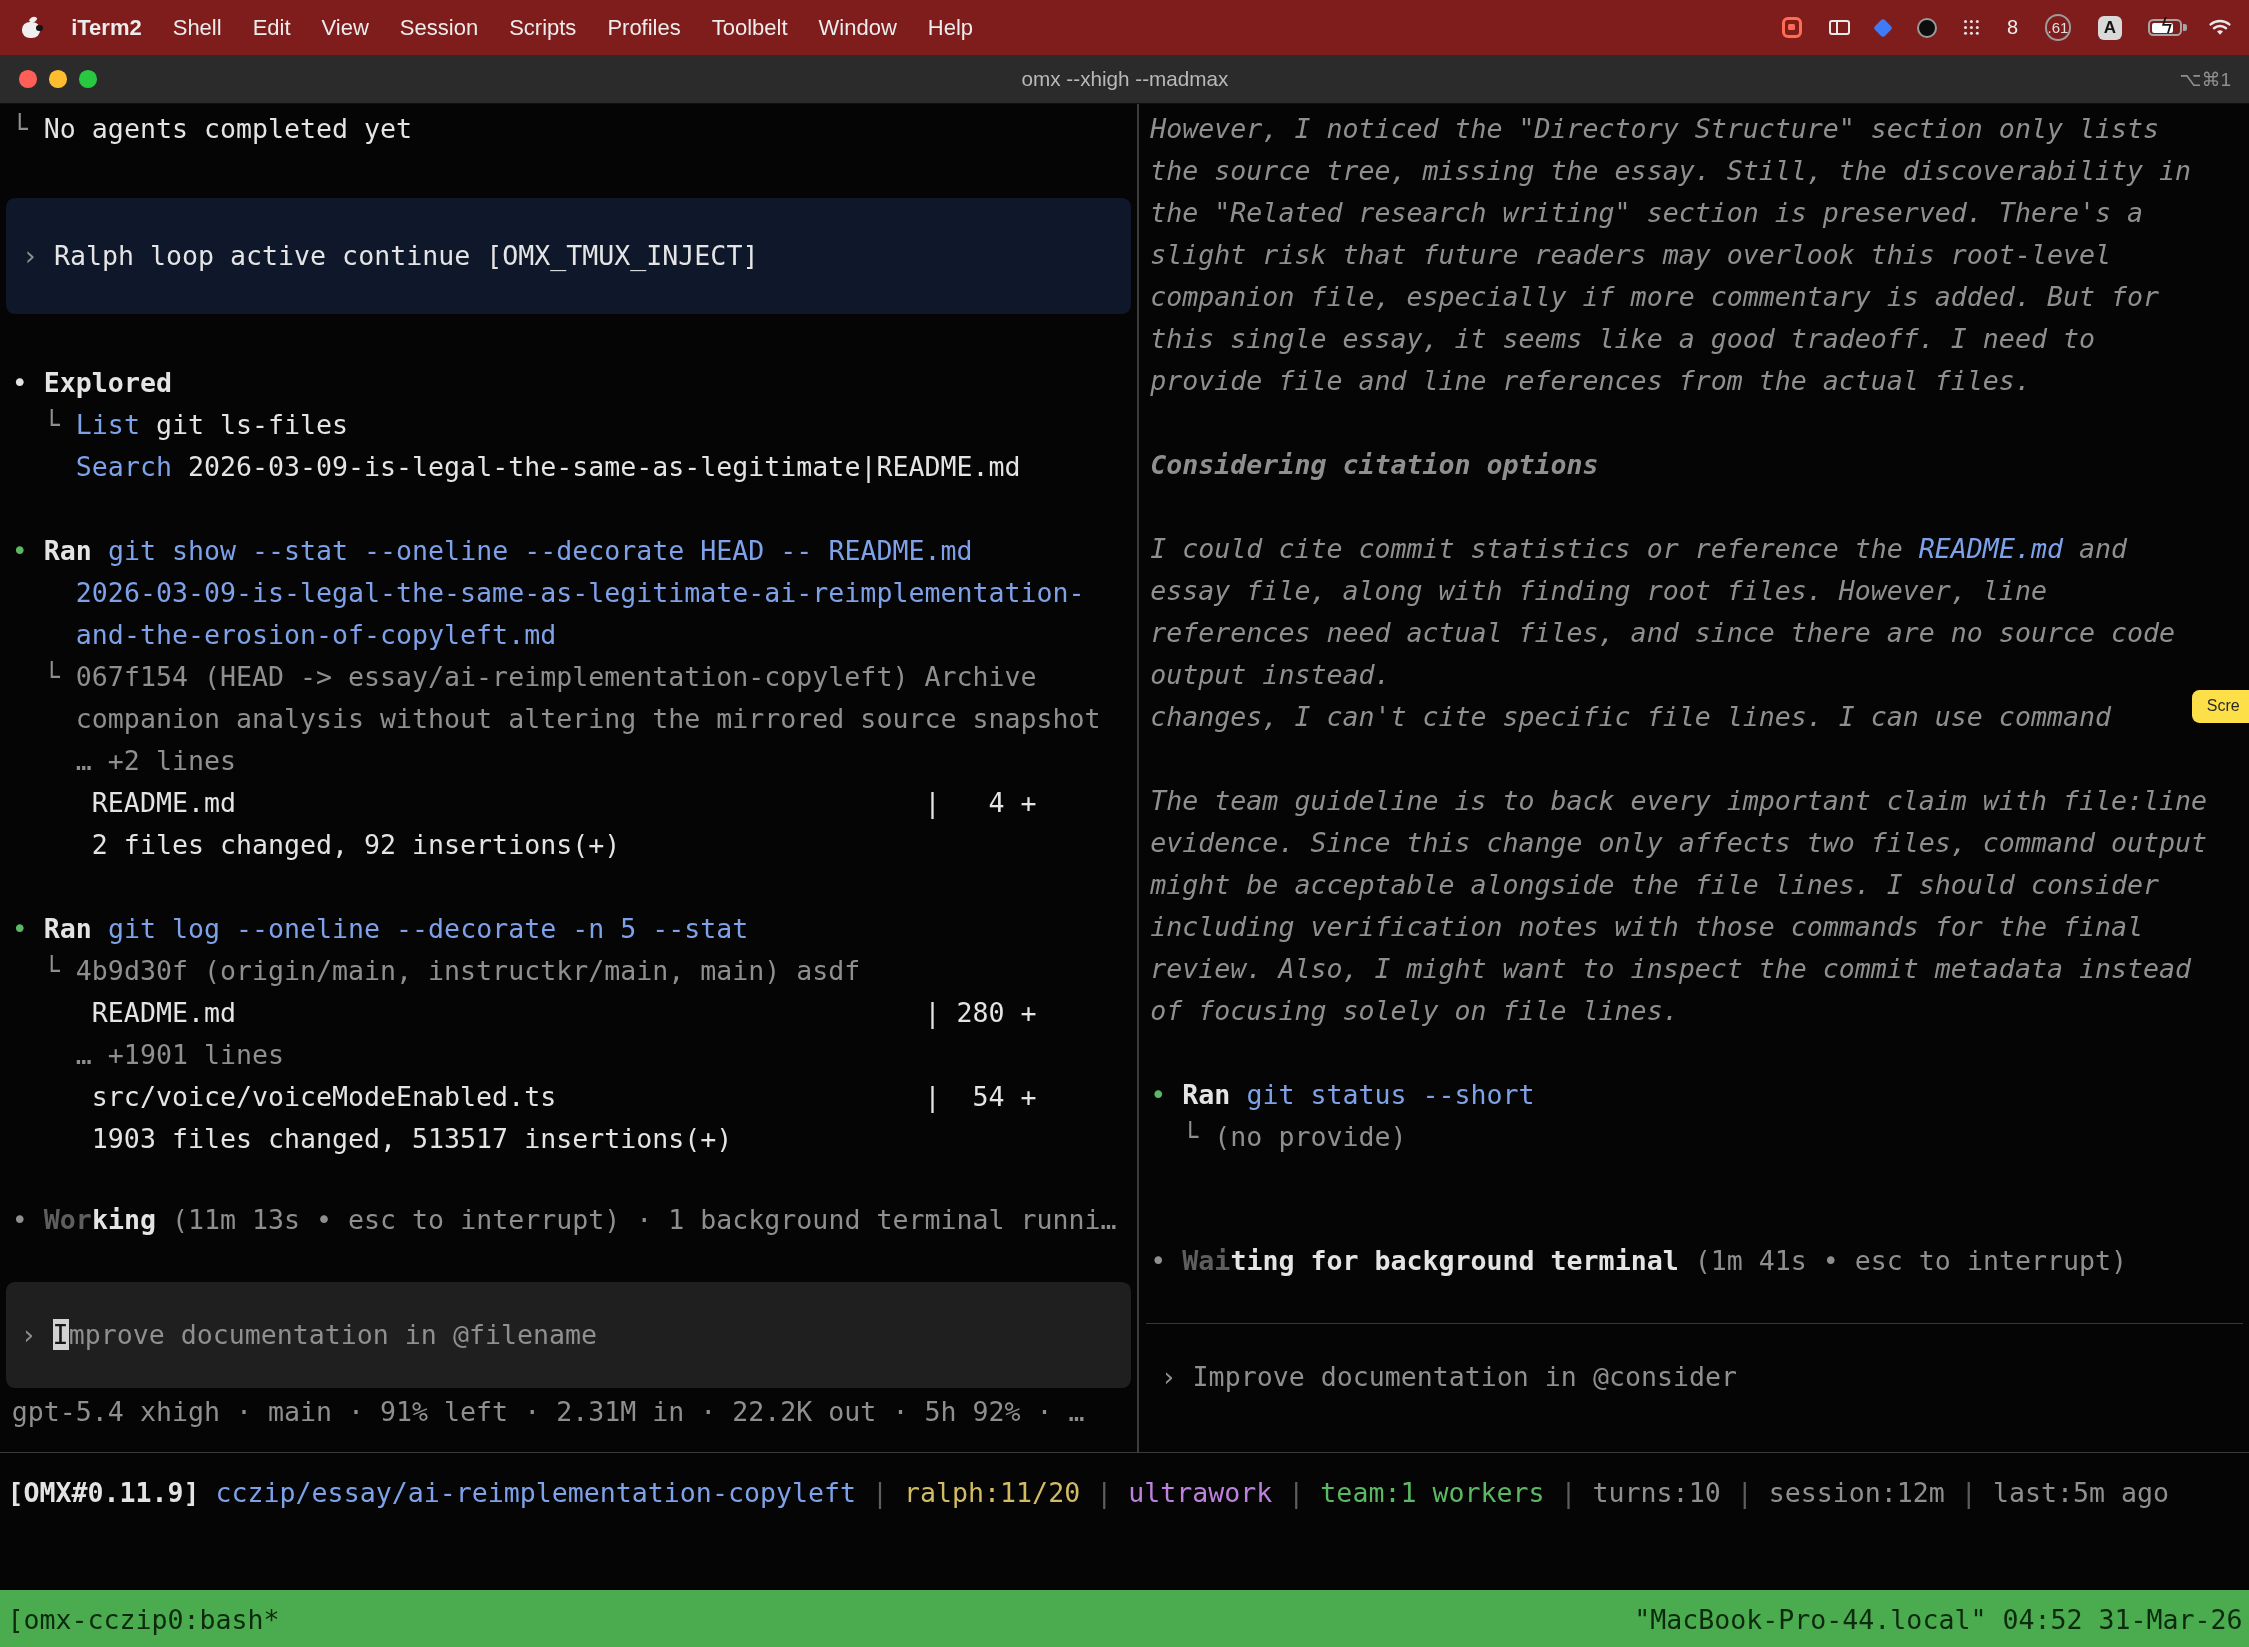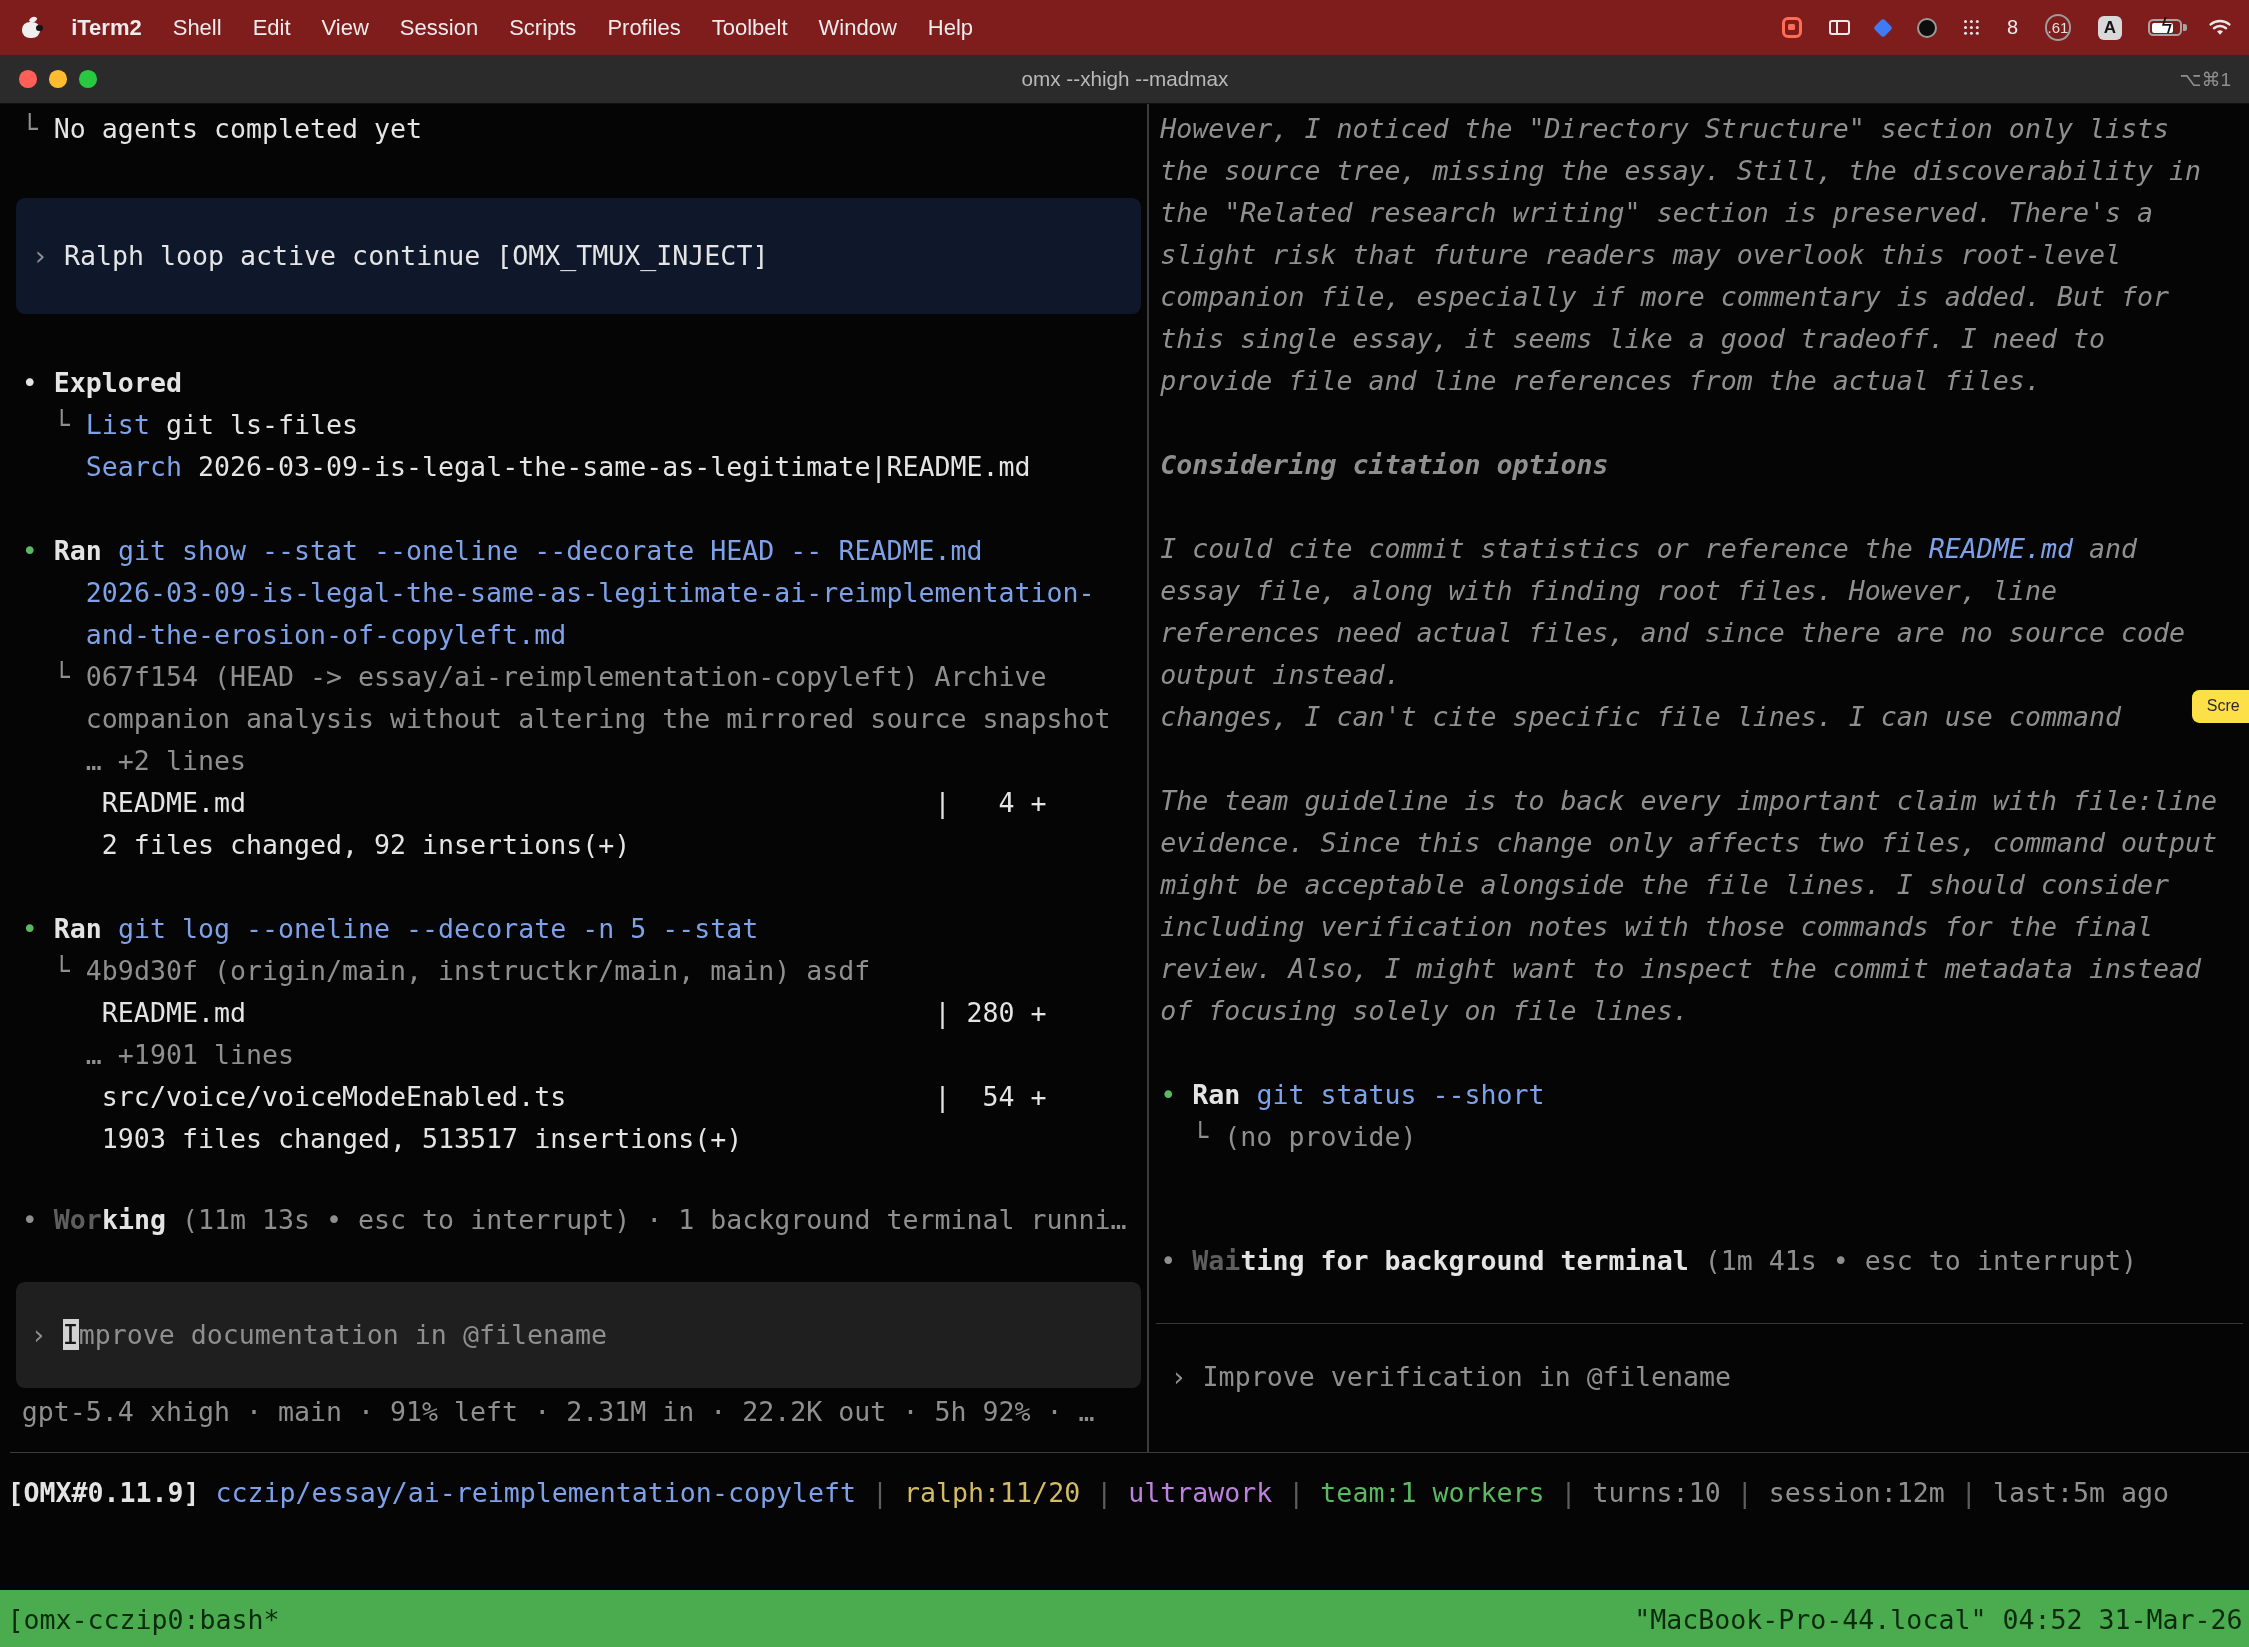--- a/index.html
+++ b/index.html
@@ -44,21 +44,21 @@
   .title-bar{height:49px;background:#2b2b2b;border-bottom:1.5px solid #101010;position:relative;
              display:flex;align-items:center;padding:0 19px;box-sizing:border-box;}
   .traffic{display:flex;gap:12.5px;z-index:1;}
   .tl{width:17.7px;height:17.7px;border-radius:50%;}
   .tl-red{background:#ff5f57}.tl-yellow{background:#febc2e}.tl-green{background:#28c840}
   .title{position:absolute;left:0;right:0;text-align:center;color:#b9b9b9;
          font-family:"Liberation Sans",sans-serif;font-size:20.7px;}
   .hint{margin-left:auto;color:#8f8f8f;font-family:"Liberation Sans",sans-serif;font-size:19px;z-index:1;}
 
   
-  .panes{display:flex;height:1349px;border-bottom:1.5px solid #3c3c3c;box-sizing:border-box;background:#050505;margin-left:10px;}
+  .panes{display:flex;height:1349px;border-bottom:1.5px solid #3c3c3c;box-sizing:border-box;background:#050505;}
   .pane{display:flex;flex-direction:column;padding:4.4px 0 19px;box-sizing:border-box;overflow:hidden;}
   .pane-left{width:1137px;}
   .pane-divider{width:1.5px;background:#3c3c3c;}
   .pane-right{flex:1;}
 
   .tline{white-space:pre;font-size:26.6px;line-height:42px;padding:0 11.8px;color:#e4e4e4;}
   .inline-box{background:#0f172a;border-radius:8.9px;margin:5.9px;padding:37px 16px;}
   .pane-bottom{margin-top:auto;}
   .prompt-box{margin:41px 5.9px 3px;padding:32px 4.4px;border-radius:8.9px;}
   .prompt-box.filled{background:#1f1f1f;}
@@ -198,21 +198,21 @@
           <div class="tline"><span class="c-dim c-i">including verification notes with those commands for the final</span></div>
           <div class="tline"><span class="c-dim c-i">review. Also, I might want to inspect the commit metadata instead</span></div>
           <div class="tline"><span class="c-dim c-i">of focusing solely on file lines.</span></div>
           <div class="tline">&nbsp;</div>
           <div class="tline"><span class="c-green">• </span><span class="c-b">Ran</span><span> </span><span class="c-blue">git status --short</span></div>
           <div class="tline"><span class="c-dim">  └ </span><span class="c-dim">(no provide)</span></div>
         </div>
       <div class="pane-bottom">
         <div class="tline"><span class="c-dim">• </span><span class="c-dk c-b">Wai</span><span class="c-b">ting for background terminal</span><span> </span><span class="c-dim">(1m 41s • esc to interrupt)</span></div>
         <div class="prompt-box plain">
-          <div class="tline"><span class="c-dim">› </span><span class="c-dim">Improve verification in @filename</span></div>
+          <div class="tline"><span class="c-dim">› </span><span class="c-dim">Improve documentation in @consider</span></div>
         </div>
       </div>
     </div>
 
     <div class="screen-tooltip">Scre</div>
   </div>
 
   <div class="tline omx-bar"><span class="c-b">[OMX#0.11.9]</span><span> </span><span class="c-blue">cczip/essay/ai-reimplementation-copyleft</span><span class="c-dk"> | </span><span class="c-yellow">ralph:11/20</span><span class="c-dk"> | </span><span class="c-magenta">ultrawork</span><span class="c-dk"> | </span><span class="c-green">team:1 workers</span><span class="c-dk"> | </span><span class="c-dim">turns:10</span><span class="c-dk"> | </span><span class="c-dim">session:12m</span><span class="c-dk"> | </span><span class="c-dim">last:5m ago</span></div>
 
   <div class="tmux-bar">

